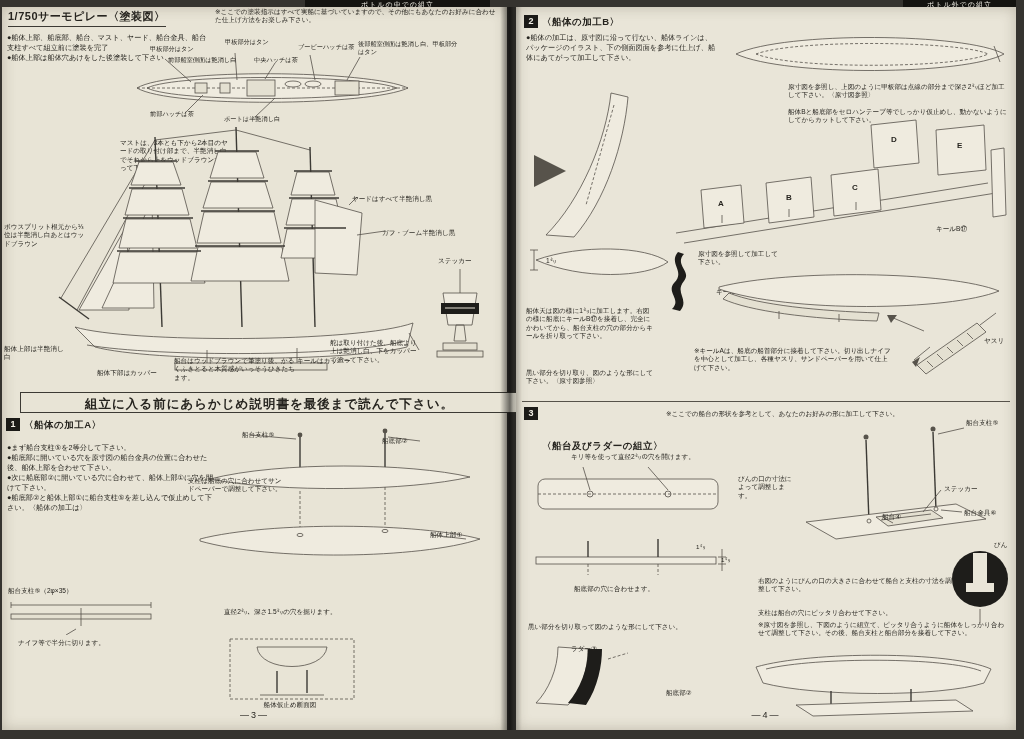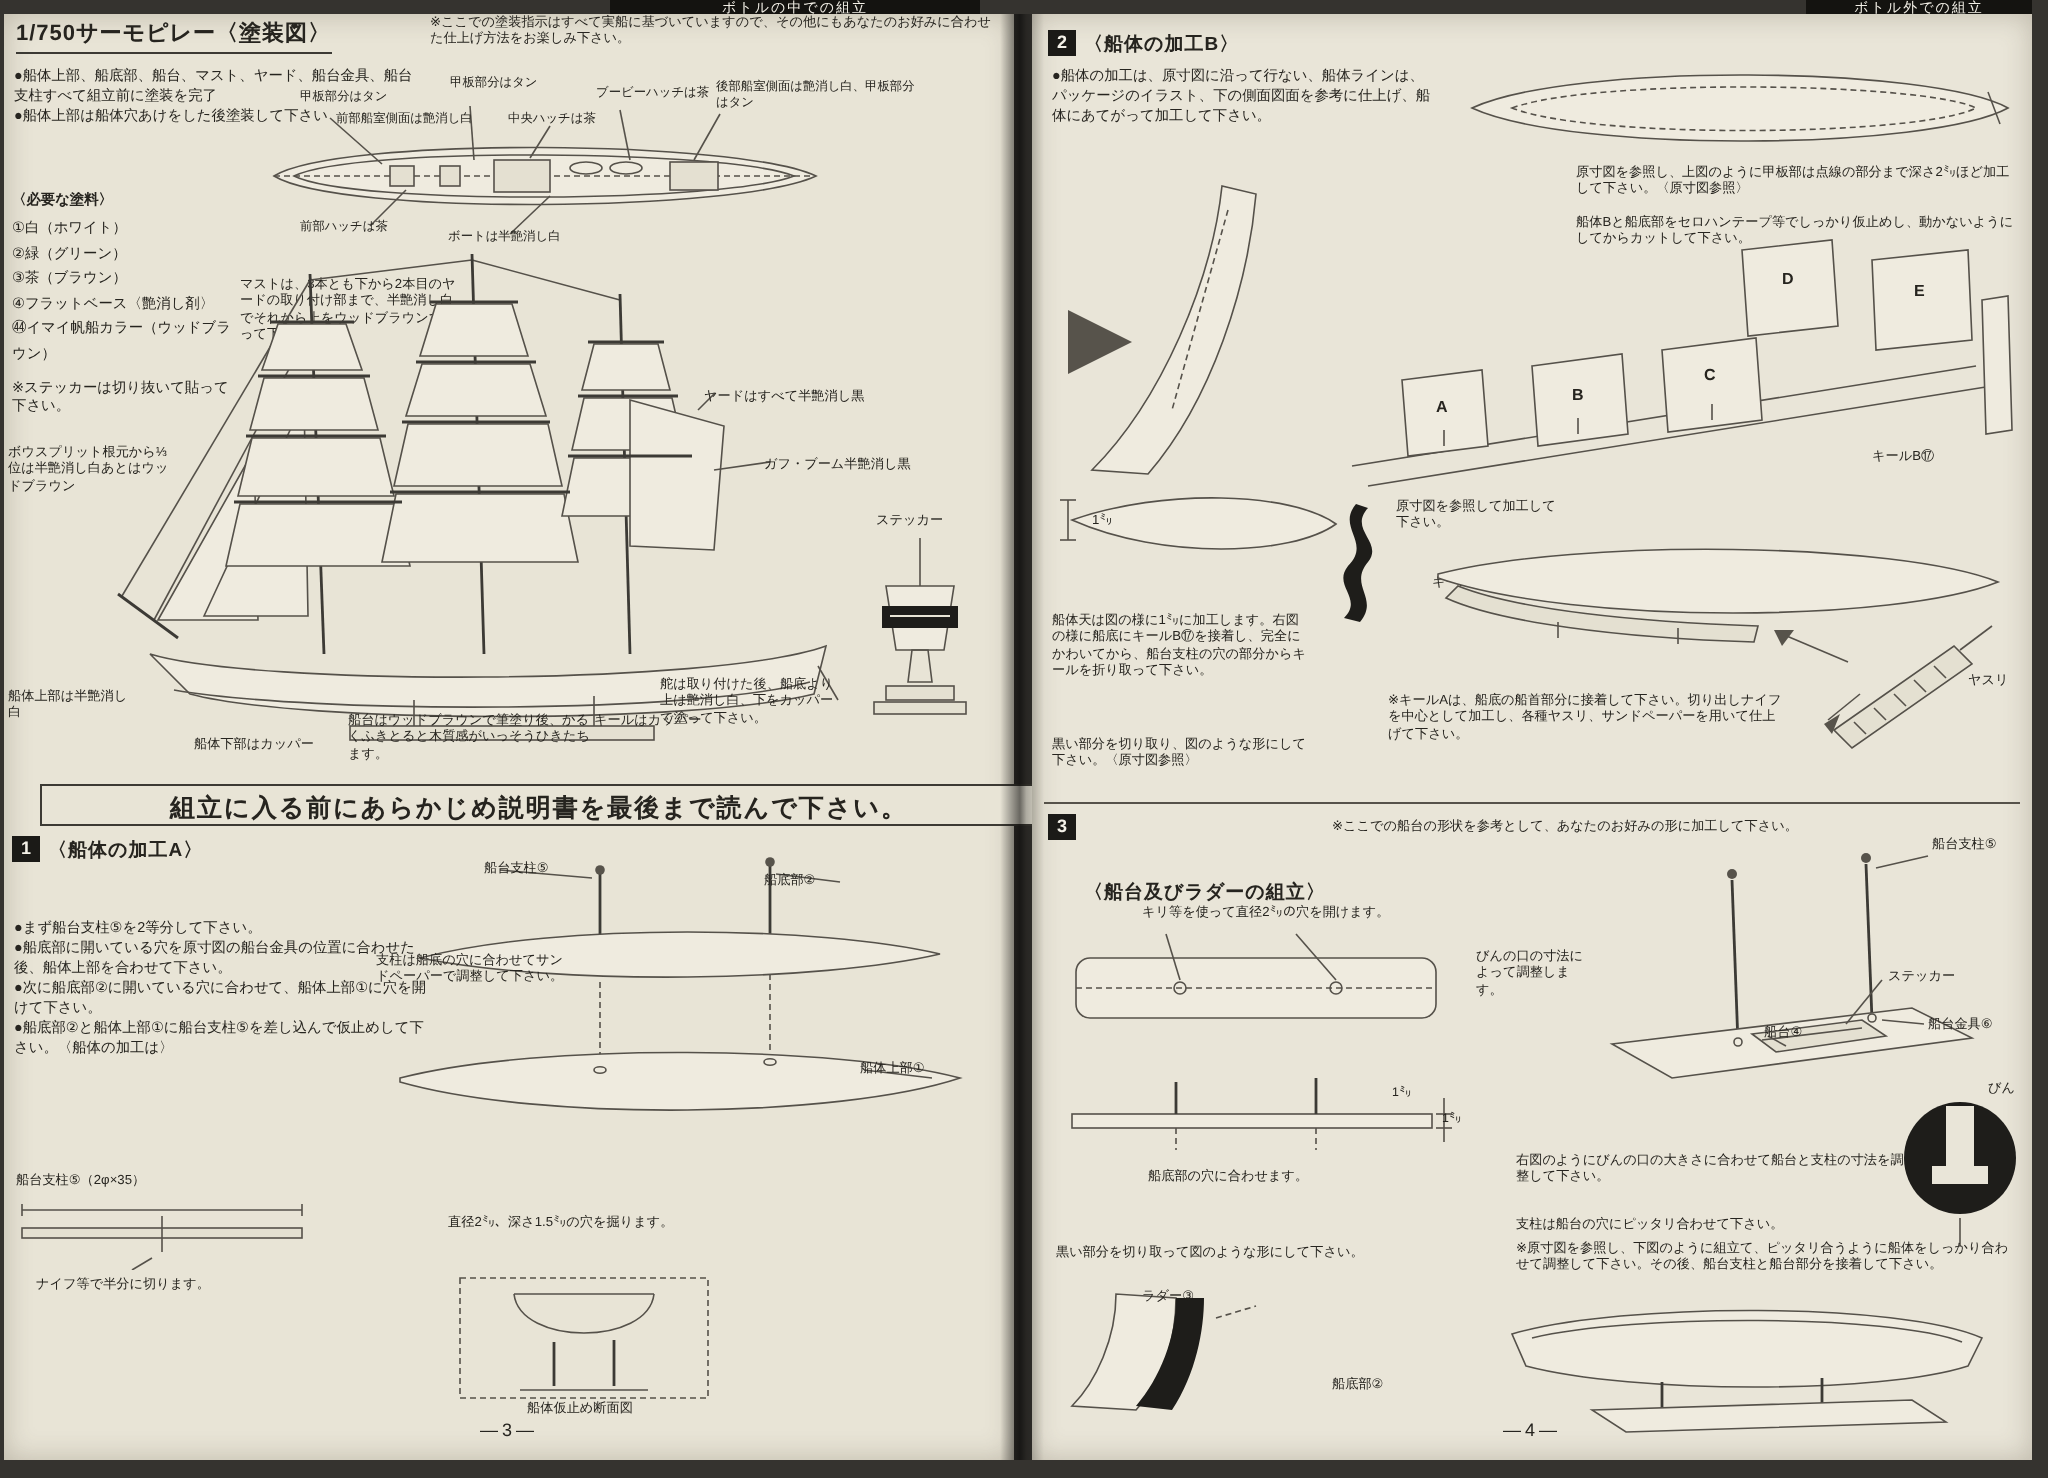--- a/index.html
+++ b/index.html
@@ -75,31 +75,20 @@
     </svg>
     <div class="lbl tiny" style="left:148px; top:38px;">甲板部分はタン</div>
     <div class="lbl tiny" style="left:223px; top:31px;">甲板部分はタン</div>
     <div class="lbl tiny" style="left:166px; top:49px;">前部船室側面は艶消し白</div>
     <div class="lbl tiny" style="left:252px; top:49px;">中央ハッチは茶</div>
     <div class="lbl tiny" style="left:296px; top:36px;">ブービーハッチは茶</div>
     <div class="lbl tiny" style="left:356px; top:33px; width:100px;">後部船室側面は艶消し白、甲板部分はタン</div>
     <div class="lbl tiny" style="left:148px; top:103px;">前部ハッチは茶</div>
     <div class="lbl tiny" style="left:222px; top:108px;">ボートは半艶消し白</div>
 
-    <div class="txt" style="left:4px; top:88px; width:115px;">
-      <div class="b">〈必要な塗料〉</div>
-      <div style="margin-top:3px; line-height:1.75;">
-        <div>①白（ホワイト）</div>
-        <div>②緑（グリーン）</div>
-        <div>③茶（ブラウン）</div>
-        <div>④フラットベース〈艶消し剤〉</div>
-        <div>㊹イマイ帆船カラー（ウッドブラウン）</div>
-      </div>
-      <div style="margin-top:5px;">※ステッカーは切り抜いて貼って下さい。</div>
-    </div>
 
     <div class="lbl" style="left:118px; top:132px; width:112px;">マストは、3本とも下から2本目のヤードの取り付け部まで、半艶消し白でそれから上をウッドブラウンで塗って下さい。</div>
 
     <svg class="diag" style="left:55px; top:98px;" width="390" height="295" viewBox="0 0 390 295">
 
       <line x1="4" y1="193" x2="98" y2="35"></line>
         <line x1="20" y1="205" x2="98" y2="60"></line>
       <line x1="98" y1="35" x2="179" y2="25"></line>
         <line x1="179" y1="25" x2="253" y2="45"></line>
 
@@ -170,21 +159,21 @@
     <div class="lbl" style="left:2px; top:338px; width:64px;">船体上部は半艶消し白</div>
     <div class="lbl" style="left:95px; top:362px; width:72px;">船体下部はカッパー</div>
     <div class="lbl" style="left:172px; top:350px; width:122px;">船台はウッドブラウンで筆塗り後、かるくふきとると木質感がいっそうひきたちます。</div>
     <div class="lbl" style="left:295px; top:350px; width:55px;">キールはカッパー</div>
     <div class="lbl" style="left:328px; top:332px; width:92px;">舵は取り付けた後、船底より上は艶消し白、下をカッパーで塗って下さい。</div>
 
     <div class="readbanner" style="left:18px; top:385px; width:499px; height:21px;">組立に入る前にあらかじめ説明書を最後まで読んで下さい。</div>
 
     <div class="secnum" style="left:4px; top:411px;">1</div>
     <div class="sectitle" style="left:22px; top:412px;">〈船体の加工A〉</div>
-    <div class="txt" style="left:5px; top:452px; width:208px;">
+    <div class="txt" style="left:5px; top:436px; width:208px;">
       <div>●まず船台支柱⑤を2等分して下さい。</div>
       <div>●船底部に開いている穴を原寸図の船台金具の位置に合わせた後、船体上部を合わせて下さい。</div>
       <div>●次に船底部②に開いている穴に合わせて、船体上部①に穴を開けて下さい。</div>
       <div>●船底部②と船体上部①に船台支柱⑤を差し込んで仮止めして下さい。〈船体の加工は〉</div>
     </div>
 
     <svg class="diag" style="left:168px; top:420px;" width="335" height="175" viewBox="0 0 335 175">
       <line x1="130" y1="10" x2="130" y2="53" class="thick"></line>
         <circle cx="130" cy="8" r="2.4" class="grey"></circle>
       <line x1="215" y1="6" x2="215" y2="50" class="thick"></line>

